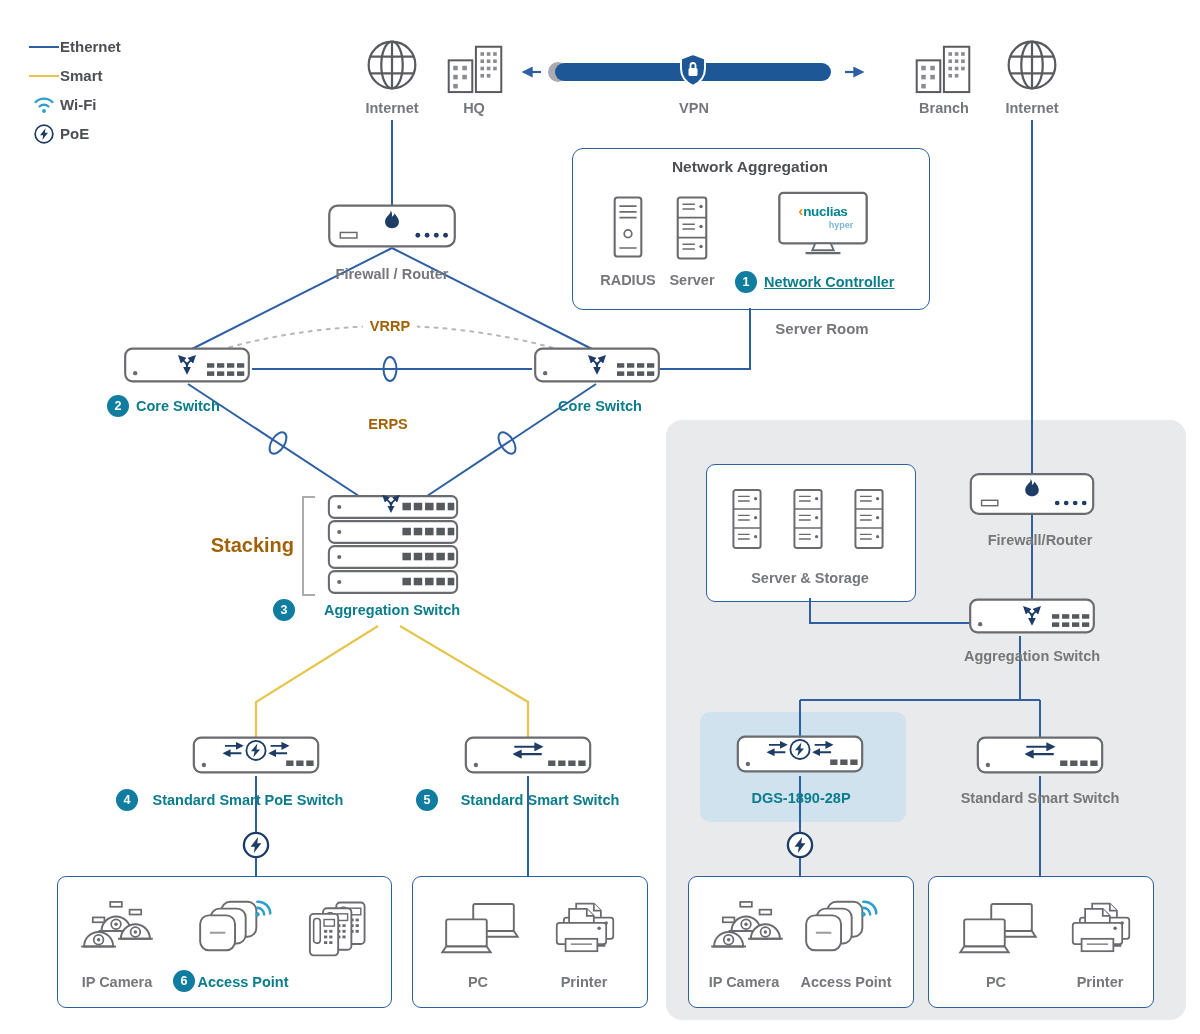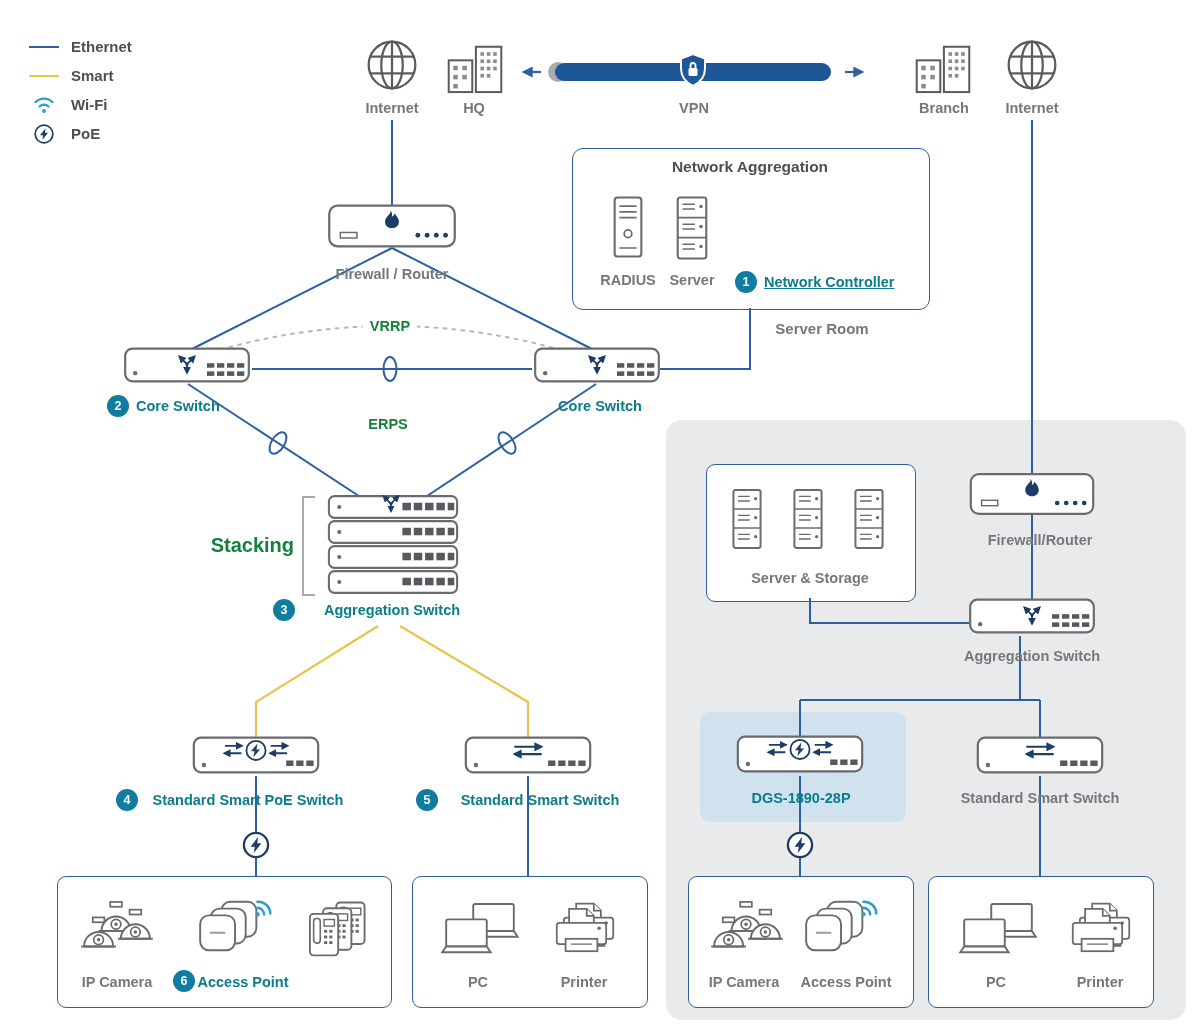--- a/index.html
+++ b/index.html
@@ -9,29 +9,29 @@
   .box{position:absolute;z-index:1;background:#fff;border:1.6px solid #2e5fa3;border-radius:9px;}
   .hl{position:absolute;z-index:1;background:#cfe2ee;border-radius:10px;}
   .wires{position:absolute;left:0;top:0;z-index:2;}
   .bracket{position:absolute;z-index:2;width:11px;height:96px;border-left:2px solid #aaabad;
            border-top:2px solid #aaabad;border-bottom:2px solid #aaabad;}
   .node{position:absolute;z-index:3;}
   .node svg{display:block;width:100%;height:100%;}
   .lbl{position:absolute;z-index:4;font-weight:700;font-size:14.5px;color:#76777b;
        transform:translateX(-50%);white-space:nowrap;line-height:1.15;}
   .lbl.teal{color:#0a7c8c;}
-  .lbl.light{color:#15803d;}
+  .lbl.light{color:#a16207;}
   .lbl.dark{color:#4d4f52;font-size:15.5px;}
   .lbl.leftalign{transform:none;}
   .lbl.rightalign{transform:translateX(-100%);}
   .lbl.tagbg{background:#fff;padding:0 7px;}
   .badge{position:absolute;z-index:4;width:22px;height:22px;border-radius:50%;background:#107c9f;
          color:#fff;font-size:12.5px;font-weight:700;text-align:center;line-height:22px;}
   .legend{position:absolute;left:28px;top:32px;z-index:4;}
-  .lg-row{display:flex;align-items:center;height:29px;gap:11px;}
+  .lg-row{display:flex;align-items:center;height:29px;}
   .lg-swatch{width:32px;display:flex;justify-content:center;align-items:center;}
   .lg-line{width:30px;height:0;border-top:2.6px solid #2e5fa3;}
   .lg-line.fiber{border-top-color:#e5c54b;}
   .lg-label{font-size:15px;font-weight:600;color:#4d4f52;}
   .nuclias{position:absolute;left:0;right:0;top:13px;text-align:center;line-height:1;z-index:4;}
   .nuclias .chev{color:#ef8200;font-weight:800;font-size:14px;}
   .nuclias .brand{color:#00858f;font-weight:800;font-size:13.5px;letter-spacing:-0.3px;}
   .nuclias .sub{display:block;color:#79b6d9;font-weight:700;font-size:9px;margin-top:2px;padding-left:36px;}
 </style>
 </head>
@@ -468,20 +468,29 @@
   <div class="node" style="left:608px;top:194px;width:40px;height:68px;">
       <svg viewBox="0 0 42 70">
         <use href="#s-tower"></use>
       </svg>
     </div>
   <div class="node" style="left:672px;top:194px;width:40px;height:68px;">
       <svg viewBox="0 0 42 70">
         <use href="#s-rack"></use>
       </svg>
     </div>
+  <div class="node" style="left:776px;top:190px;width:94px;height:66px;">
+    <svg viewBox="0 0 96 68">
+        <use href="#s-monitor"></use>
+      </svg>
+    <div class="nuclias">
+      <span class="chev">‹</span><span class="brand">nuclias</span>
+      <span class="sub">hyper</span>
+    </div>
+  </div>
 
   <div class="node" style="left:80px;top:900px;width:74px;height:60px;">
       <svg viewBox="0 0 76 62">
         <use href="#s-cams"></use>
       </svg>
     </div>
   <div class="node" style="left:196px;top:896px;width:80px;height:62px;">
       <svg viewBox="0 0 82 64">
         <use href="#s-ap"></use>
       </svg>

